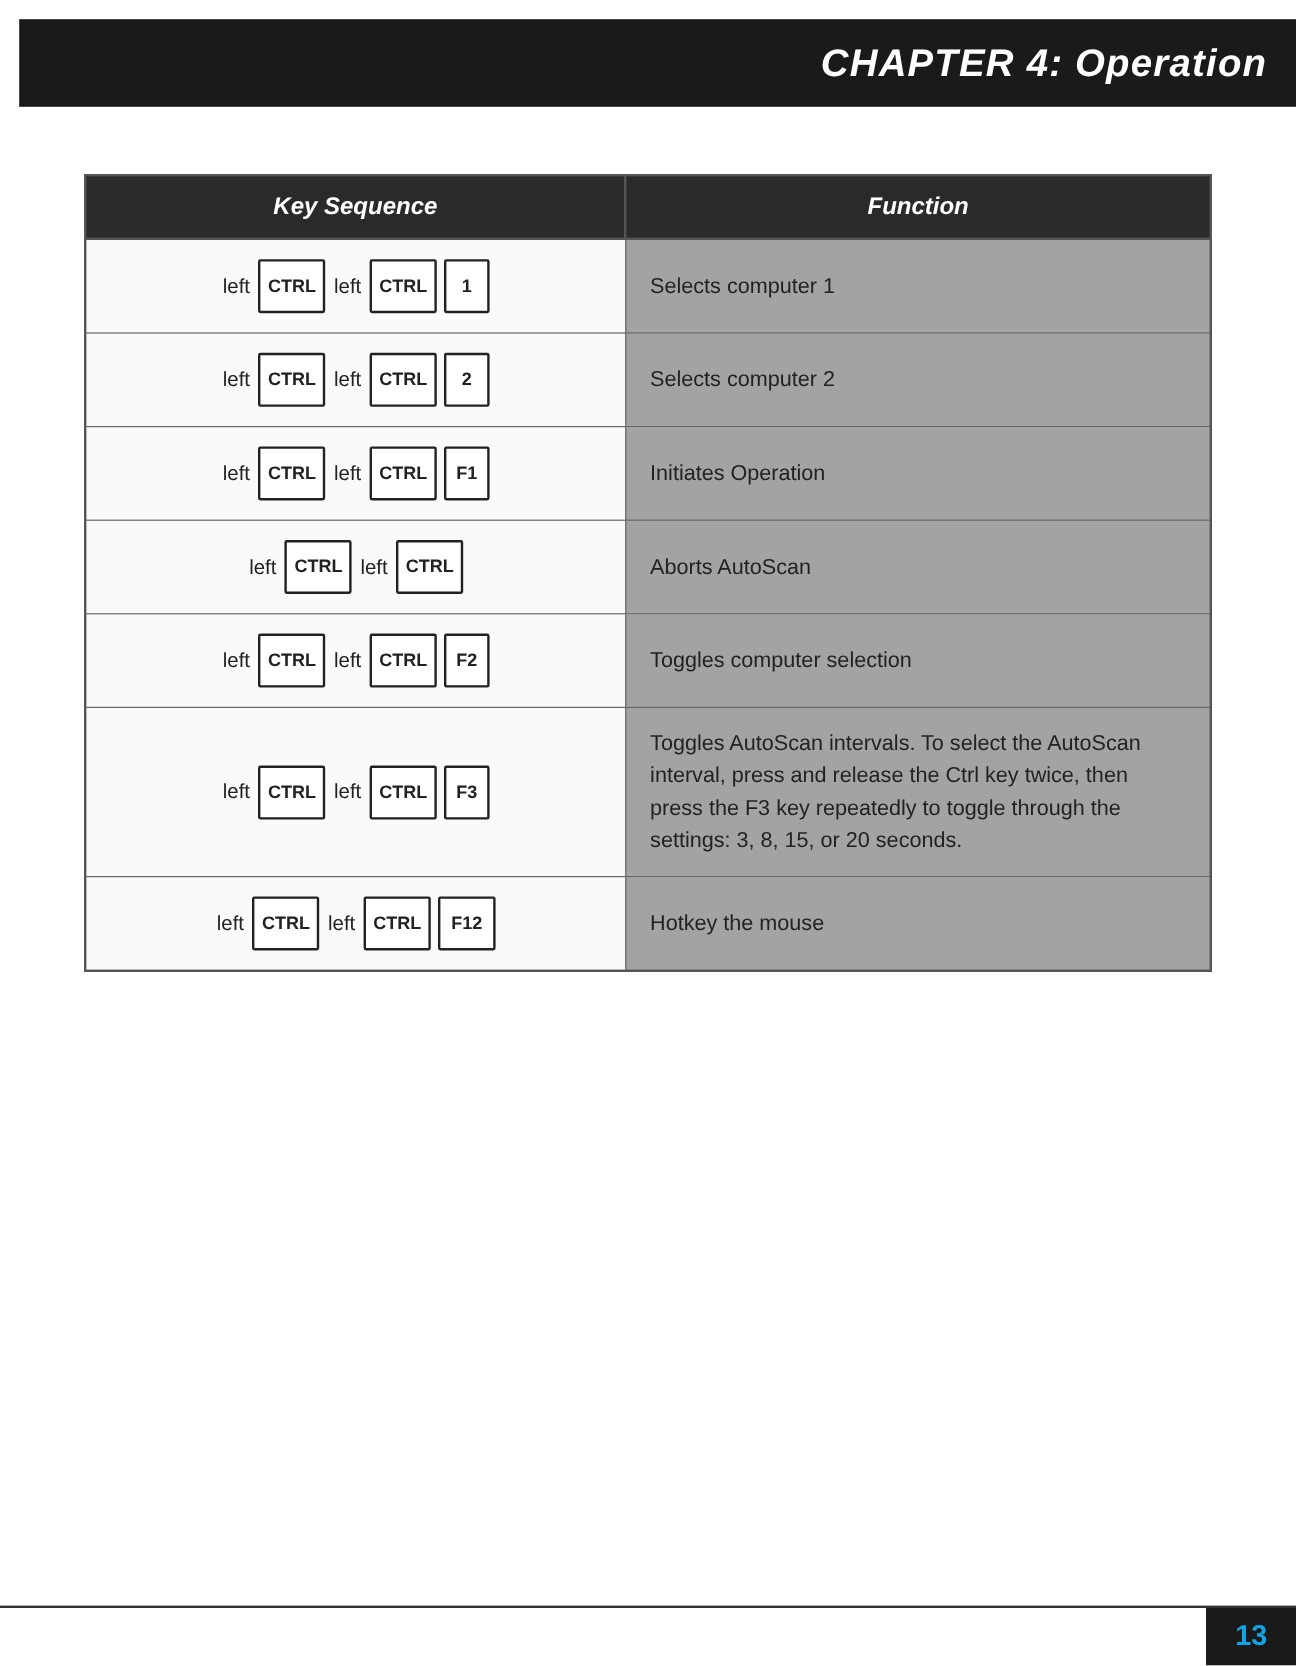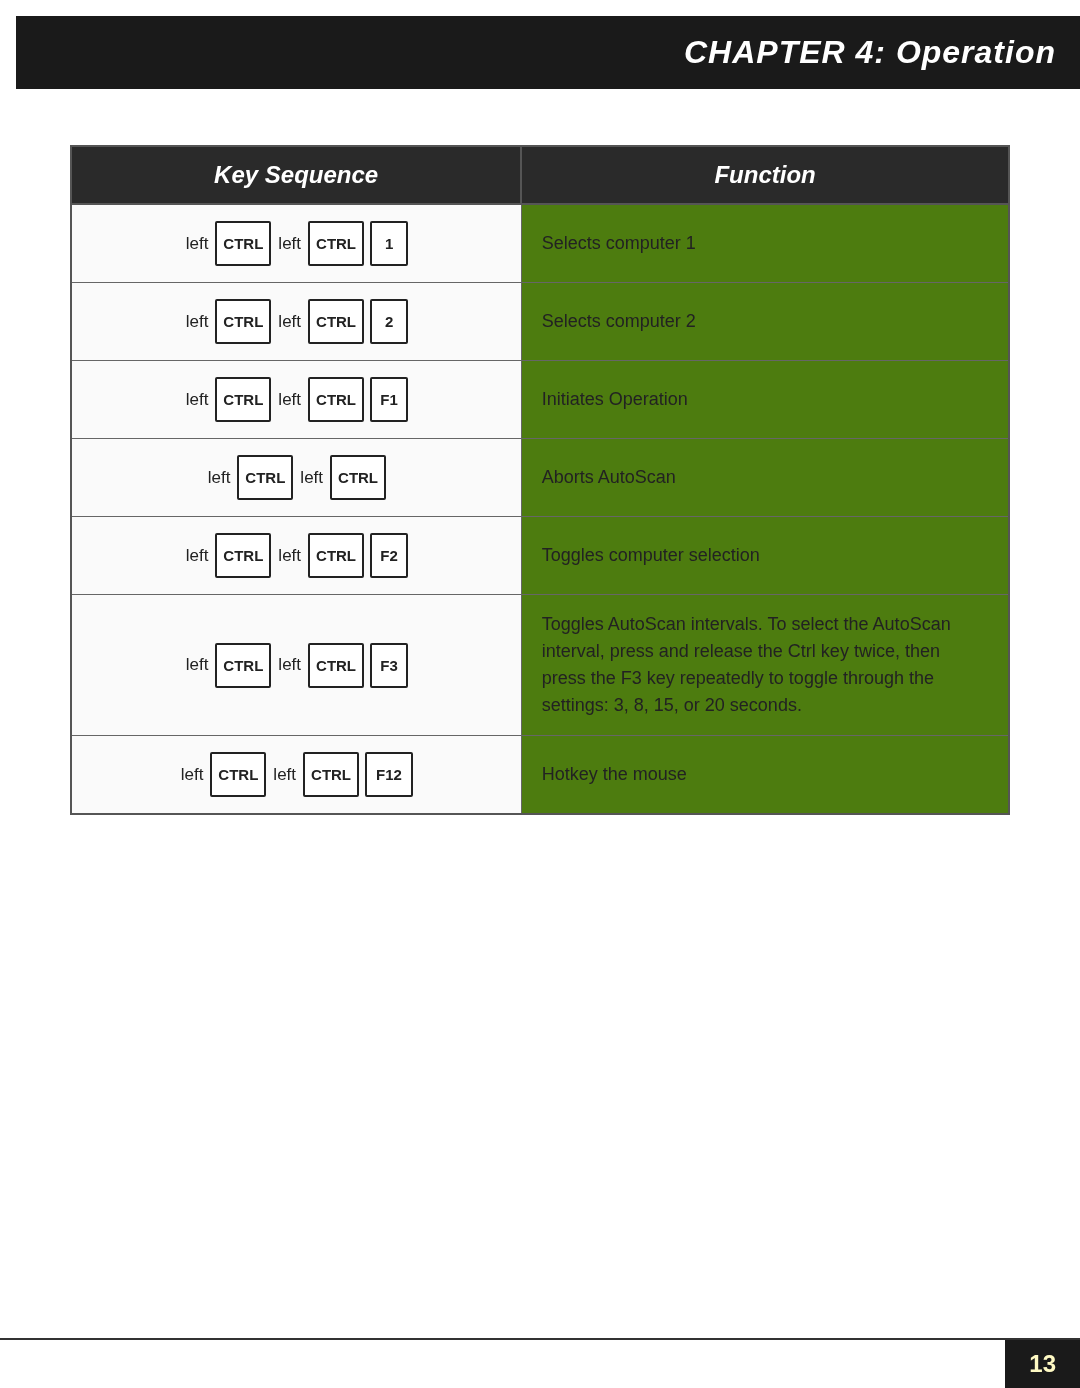--- a/index.html
+++ b/index.html
@@ -52,21 +52,21 @@
     .hotkey-table {
       width: 100%;
       border-collapse: collapse;
       border: 2px solid #555555;
     }
 
     .hotkey-table th {
       background: #2a2a2a;
       color: #ffffff;
       font-weight: bold;
-      font-size: 24px;
+      font-size: 20px;
       font-style: italic;
       padding: 14px 20px;
       text-align: center;
       border: 2px solid #555555;
     }
 
     .hotkey-table td {
       border: 1.5px solid #666666;
       padding: 16px 20px;
       vertical-align: middle;
@@ -76,21 +76,21 @@
       text-align: center;
       width: 48%;
       background: #fafafa;
     }
 
     .hotkey-table td:last-child {
       text-align: left;
       font-size: 18px;
       color: #222222;
       line-height: 1.5;
-      background: #4d7c0f;
+      background: #a3a3a3;
     }
 
     
     .key-seq {
       font-size: 17px;
       color: #222222;
       display: flex;
       align-items: center;
       justify-content: center;
       gap: 4px;
@@ -127,21 +127,21 @@
       bottom: 0;
       left: 0;
       right: 0;
       display: flex;
       justify-content: flex-end;
       border-top: 2px solid #333333;
     }
 
     .page-number-box {
       background: #1a1a1a;
-      color: #fef9c3;
+      color: #0ea5e9;
       font-size: 24px;
       font-weight: bold;
       padding: 10px 24px;
       min-width: 60px;
       text-align: center;
     }
   </style>
 </head>
 <body>
 

